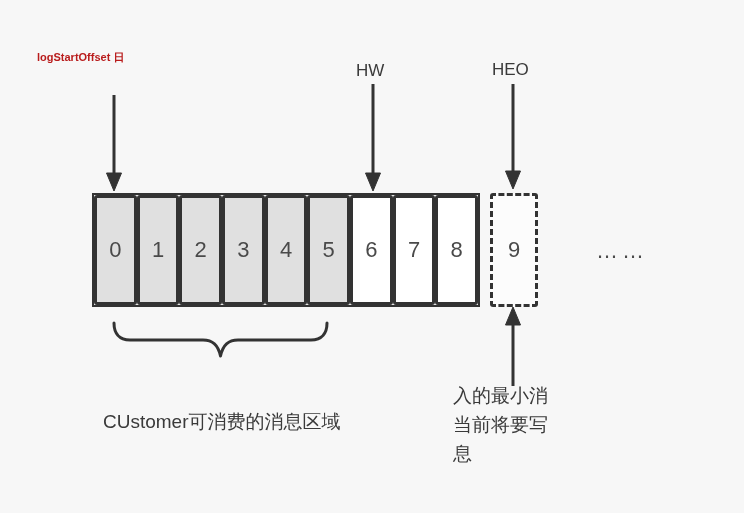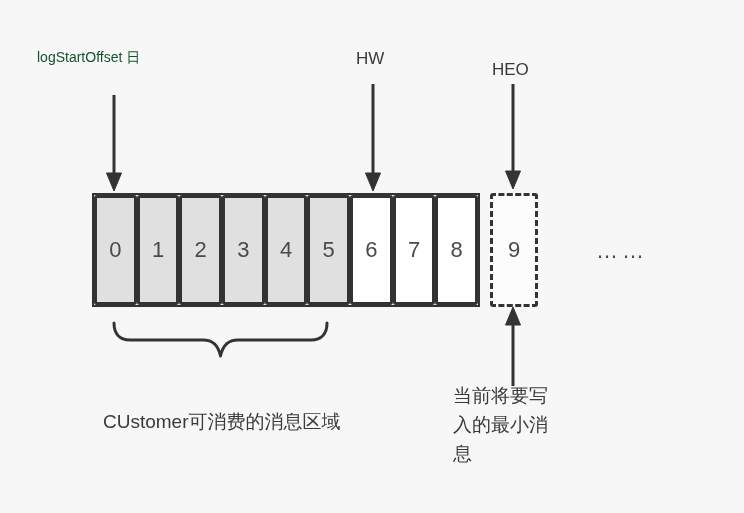--- a/index.html
+++ b/index.html
@@ -12,24 +12,25 @@
     position: relative;
     background: #f7f7f7;
     font-family: "Liberation Sans", "DejaVu Sans", sans-serif;
     color: #3a3a3a;
     overflow: hidden;
   }
   .abs { position: absolute; }
 
   
   .note {
-    font-size: 14px;
+    font-size: 11px;
     line-height: 23px;
-    color: #14532d;
+    color: #b91c1c;
     white-space: nowrap;
+    font-weight: bold;
   }
   .note-lg {
     font-size: 19px;
     line-height: 29px;
     color: #3a3a3a;
     white-space: nowrap;
   }
   .pointer-label {
     font-size: 17px;
     color: #3a3a3a;
@@ -93,21 +94,21 @@
     pointer-events: none;
   }
 </style>
 </head>
 <body>
 
 <div class="abs note" style="left:37px; top:46px;">
   <div>logStartOffset 日</div>
 </div>
 
-<div class="abs pointer-label" style="left:356px; top:49px;">HW</div>
+<div class="abs pointer-label" style="left:356px; top:61px;">HW</div>
 
 <div class="abs pointer-label" style="left:492px; top:60px;">HEO</div>
 
 <div class="abs log-box">
   <div class="log-cell consumed">0</div>
   <div class="log-cell consumed">1</div>
   <div class="log-cell consumed">2</div>
   <div class="log-cell consumed">3</div>
   <div class="log-cell consumed">4</div>
   <div class="log-cell consumed">5</div>
@@ -141,16 +142,16 @@
     <line x1="513" y1="386" x2="513" y2="324" stroke-width="3"></line>
     <polygon points="513,307 505.5,325 520.5,325" stroke-width="1"></polygon>
   </g>
 
   <path d="M 114 323 C 114 333, 119 340, 130 340 L 203 340 C 212 340, 218 344, 220.5 356 C 223 344, 229 340, 238 340 L 311 340 C 322 340, 327 333, 327 323" fill="none" stroke="#333333" stroke-width="3" stroke-linecap="round" stroke-linejoin="round"></path>
 </svg>
 
 <div class="abs note-lg" style="left:103px; top:407px;">CUstomer可消费的消息区域</div>
 
 <div class="abs note-lg" style="left:453px; top:381px;">
+  <div>入的最小消</div>
   <div>当前将要写</div>
-  <div>入的最小消</div>
   <div>息</div>
 </div>
 
 </body></html>

